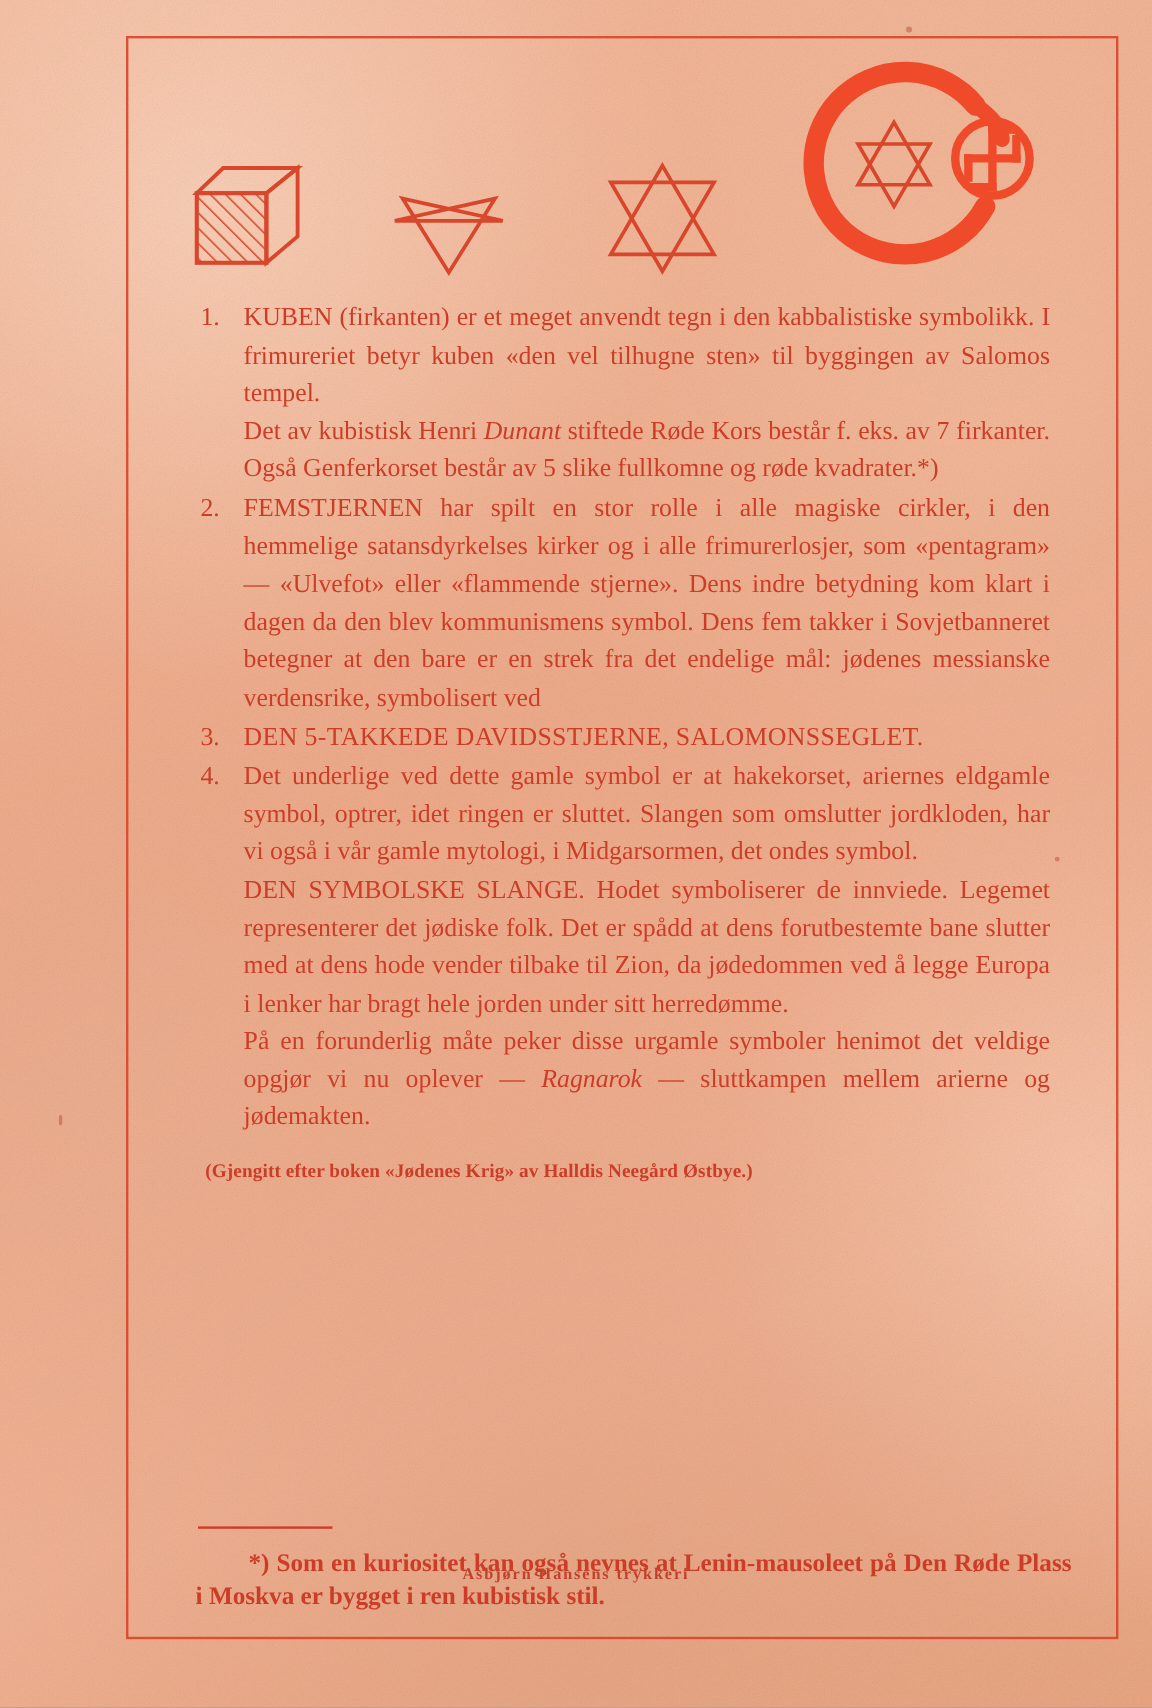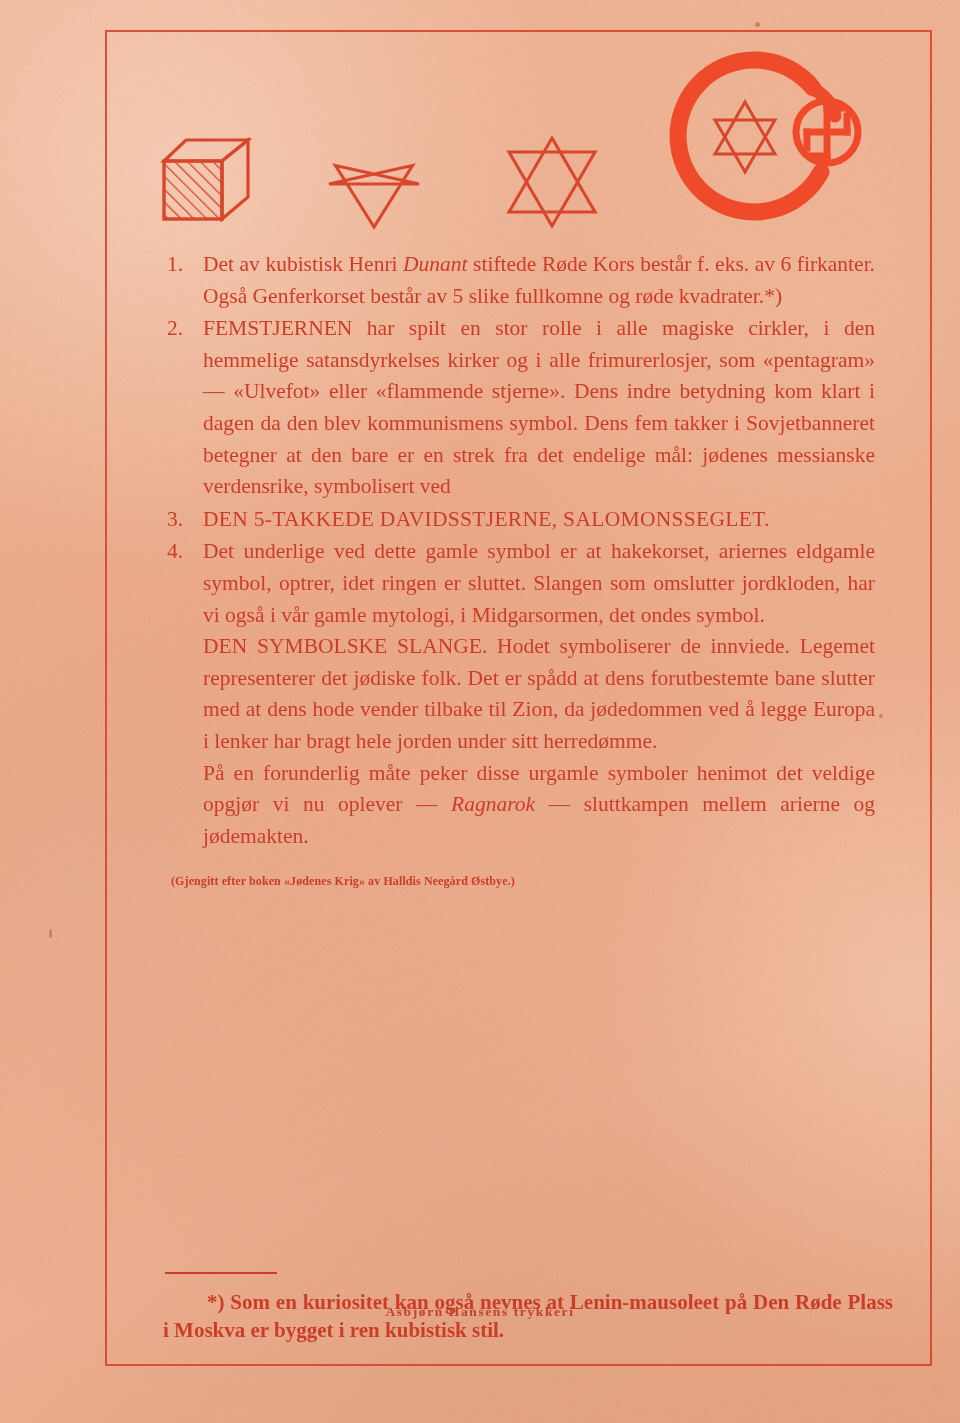--- a/index.html
+++ b/index.html
@@ -91,21 +91,21 @@
     font-size: 21.5px;
   }
   .just { text-align: justify; text-justify: inter-word; }
   .just > p { margin: 0; }
   .caps { letter-spacing: 0.3px; }
   .ital { font-style: italic; }
   .attrib {
     margin-top: 14px;
     padding-left: 8px;
     font-weight: bold;
-    font-size: 12px;
+    font-size: 16px;
     letter-spacing: 0.1px;
   }
   #footnote-rule {
     position: absolute;
     left: 165px;
     top: 1272px;
     width: 112px;
     height: 0;
     border-top: 2px solid #cc3d28;
   }
@@ -198,21 +198,22 @@
           <path d="M 162 82 L 162 98"></path>
         </g>
       </svg>
     </div>
 
     <div id="body-text">
 
       <div class="num-item">
         <span class="marker">1.</span>
         <div class="just">
-          <p><span>Det av kubistisk Henri </span><span class="ital">Dunant</span><span> stiftede Røde Kors består f. eks. av 6 firkanter. Også Genferkorset består av 5 slike fullkomne og røde kvadrater.*)</span></p>
+          <p>KUBEN (firkanten) er et meget anvendt tegn i den kabbalistiske symbolikk. I frimureriet betyr kuben «den vel tilhugne sten» til byggingen av Salomos tempel.</p>
+          <p><span>Det av kubistisk Henri </span><span class="ital">Dunant</span><span> stiftede Røde Kors består f. eks. av 7 firkanter. Også Genferkorset består av 5 slike fullkomne og røde kvadrater.*)</span></p>
         </div>
       </div>
 
       <div class="num-item">
         <span class="marker">2.</span>
         <div class="just">
           <p>FEMSTJERNEN har spilt en stor rolle i alle magiske cirkler, i den hemmelige satansdyrkelses kirker og i alle frimurerlosjer, som «pentagram» — «Ulvefot» eller «flammende stjerne». Dens indre betydning kom klart i dagen da den blev kommunismens symbol. Dens fem takker i Sovjetbanneret betegner at den bare er en strek fra det endelige mål: jødenes messianske verdensrike, symbolisert ved</p>
         </div>
       </div>
 

